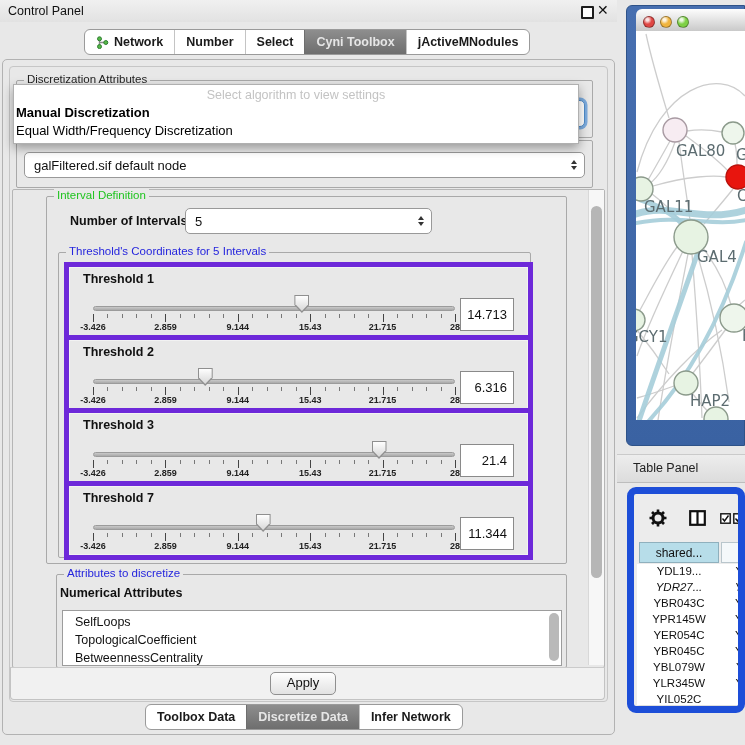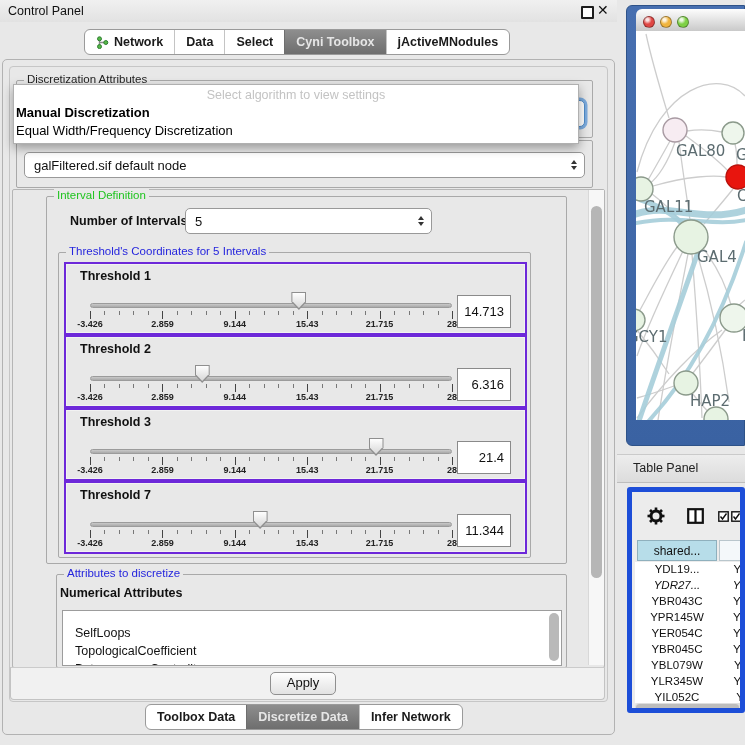--- a/index.html
+++ b/index.html
@@ -30,21 +30,21 @@
   .spin{position:absolute;right:7px;top:50%;transform:translateY(-50%);display:flex;flex-direction:column;gap:2px;}
   .spin .up{width:0;height:0;border-left:3.5px solid transparent;border-right:3.5px solid transparent;border-bottom:4.5px solid #333;}
   .spin .dn{width:0;height:0;border-left:3.5px solid transparent;border-right:3.5px solid transparent;border-top:4.5px solid #333;}
   .combo.focus{border:1px solid #4f8cc9;box-shadow:0 0 0 2.5px rgba(104,160,219,.85);}
   
   .popup{left:13px;top:84px;width:564px;height:58px;background:#fff;border:1px solid #b0b0b0;box-shadow:0 4px 10px rgba(0,0,0,.35);z-index:40;}
   .pp-ph{position:absolute;left:0;right:0;top:3px;text-align:center;font-size:12.5px;color:#c3c3c3;}
   .pp-opt{position:absolute;left:2px;font-size:13px;color:#000;white-space:nowrap;}
   .pp-opt.b{font-weight:bold;}
   
-  .throw{border:2px solid #6d28d9;background:#e8e8e8;box-shadow:inset 0 0 0 1px #f2f2f2;}
+  .throw{border:5px solid #6d28d9;background:#e8e8e8;box-shadow:inset 0 0 0 1px #f2f2f2;}
   .thlabel{position:absolute;left:14px;top:5px;font-size:12.5px;font-weight:bold;}
   .track{position:absolute;left:24px;top:39px;width:362px;height:5px;border-radius:3px;background:linear-gradient(#c9c9c9,#a9a9a9);border:1px solid #9b9b9b;box-sizing:border-box;}
   .thumb{position:absolute;top:28px;width:15px;height:18px;background:#8f8f8f;clip-path:polygon(0 0,100% 0,100% 55%,50% 100%,0 55%);}
   .thumb i{position:absolute;left:1px;top:1px;right:1px;bottom:2px;background:linear-gradient(#fefefe,#d7d7d7);clip-path:polygon(0 0,100% 0,100% 55%,50% 100%,0 55%);}
   .tick{position:absolute;top:47px;width:1px;background:#777;}
   .tick.major{height:8px;background:#444;}
   .tick.minor{height:4px;}
   .ticklab{position:absolute;top:55px;transform:translateX(-50%);font-size:9px;font-weight:bold;color:#222;white-space:nowrap;}
   .valbox{position:absolute;left:391px;top:31px;width:54px;height:33px;background:#fff;border:1px solid #8a8a8a;box-sizing:border-box;font-size:13px;text-align:right;line-height:31px;padding-right:6px;}
   
@@ -54,21 +54,21 @@
   .sthumb{position:absolute;background:#b6b6b6;border-radius:6px;}
   
   .btn{background:linear-gradient(#fefefe,#e2e2e2);border:1px solid #8f8f8f;border-radius:5px;font-size:13px;text-align:center;line-height:19px;}
   .strip{background:#f1f1f1;border:1px solid #c3c3c3;border-top:1px solid #cbcbcb;border-radius:0 0 4px 4px;}
   
   .netwin{background:linear-gradient(#476fb0,#3a62a2);border:1px solid #2e5288;border-radius:6px 0 0 6px;box-sizing:border-box;}
   .titlebar{background:linear-gradient(#fdfdfd,#c9c9c9);border-radius:6px 0 0 0;border-bottom:1px solid #9a9a9a;}
   .light{position:absolute;top:7px;width:12px;height:12px;border-radius:50%;box-sizing:border-box;}
   .tpbar{background:linear-gradient(#ededed,#dcdcdc);border-top:1px solid #cacaca;border-bottom:1px solid #bdbdbd;}
   .tpbar span{position:absolute;left:16px;top:6px;font-size:12.5px;color:#222;}
-  .tpc{background:#ececec;border:5px solid #1d4ed8;border-radius:3px;overflow:hidden;box-sizing:border-box;}
+  .tpc{background:#ececec;border:7px solid #1d4ed8;border-radius:9px;overflow:hidden;box-sizing:border-box;}
   .hcell{position:absolute;top:48px;height:21px;border:1px solid #8fb0bd;box-sizing:border-box;font-size:12px;text-align:center;line-height:20px;white-space:nowrap;overflow:hidden;}
   .trow{position:absolute;left:0;width:100%;height:16px;font-size:11.5px;}
   .trow span{position:absolute;top:0;text-align:center;white-space:nowrap;}
   svg text{font-family:"DejaVu Sans","Liberation Sans",sans-serif;}
 </style>
 </head>
 <body>
 
 <div id="root">
 
@@ -82,21 +82,21 @@
         <svg width="13" height="13" viewBox="0 0 13 13">
           <line x1="3.5" y1="3" x2="3.5" y2="10.5" stroke="#8a8a8a" stroke-width="1.4"></line>
           <line x1="3.5" y1="6.5" x2="9.5" y2="6.5" stroke="#8a8a8a" stroke-width="1.4"></line>
           <circle cx="3.5" cy="2.8" r="2" fill="#57b947" stroke="#2e7d32"></circle>
           <circle cx="3.5" cy="10.6" r="2" fill="#57b947" stroke="#2e7d32"></circle>
           <circle cx="9.8" cy="6.5" r="2" fill="#57b947" stroke="#2e7d32"></circle>
         </svg>
         <span>Network</span>
       </div>
       <div class="tab">
-        <span>Data</span>
+        <span>Number</span>
       </div>
       <div class="tab">
         <span>Select</span>
       </div>
       <div class="tab sel">
         <span>Cyni Toolbox</span>
       </div>
       <div class="tab">
         <span>jActiveMNodules</span>
       </div>
@@ -308,21 +308,21 @@
           <i></i>
         </div>
         <div class="valbox">11.344</div>
       </div>
     </div>
 
   <div class="abs group" style="left:56px;top:574px;width:509px;height:92px;"></div>
   <div class="gtitle blue" style="left:64px;top:567px;">Attributes to discretize</div>
   <div class="abs" style="left:60px;top:586px;font-size:12.5px;font-weight:bold;">Numerical Attributes</div>
   <div class="abs list" style="left:62px;top:610px;width:498px;height:54px;">
-    <div id="attr-items" style="padding-top:13px;">
+    <div id="attr-items" style="padding-top:2px;">
         <div class="list-item">SelfLoops</div>
         <div class="list-item">TopologicalCoefficient</div>
         <div class="list-item">BetweennessCentrality</div>
       </div>
     <div class="sthumb" style="right:2px;top:2px;width:10px;height:48px;background:#b9b9b9;"></div>
   </div>
 
   <div class="abs strip" style="left:10px;top:667px;width:595px;height:33px;box-sizing:border-box;"></div>
   <div class="abs btn" style="left:270px;top:672px;width:64px;height:21px;">Apply</div>
 

